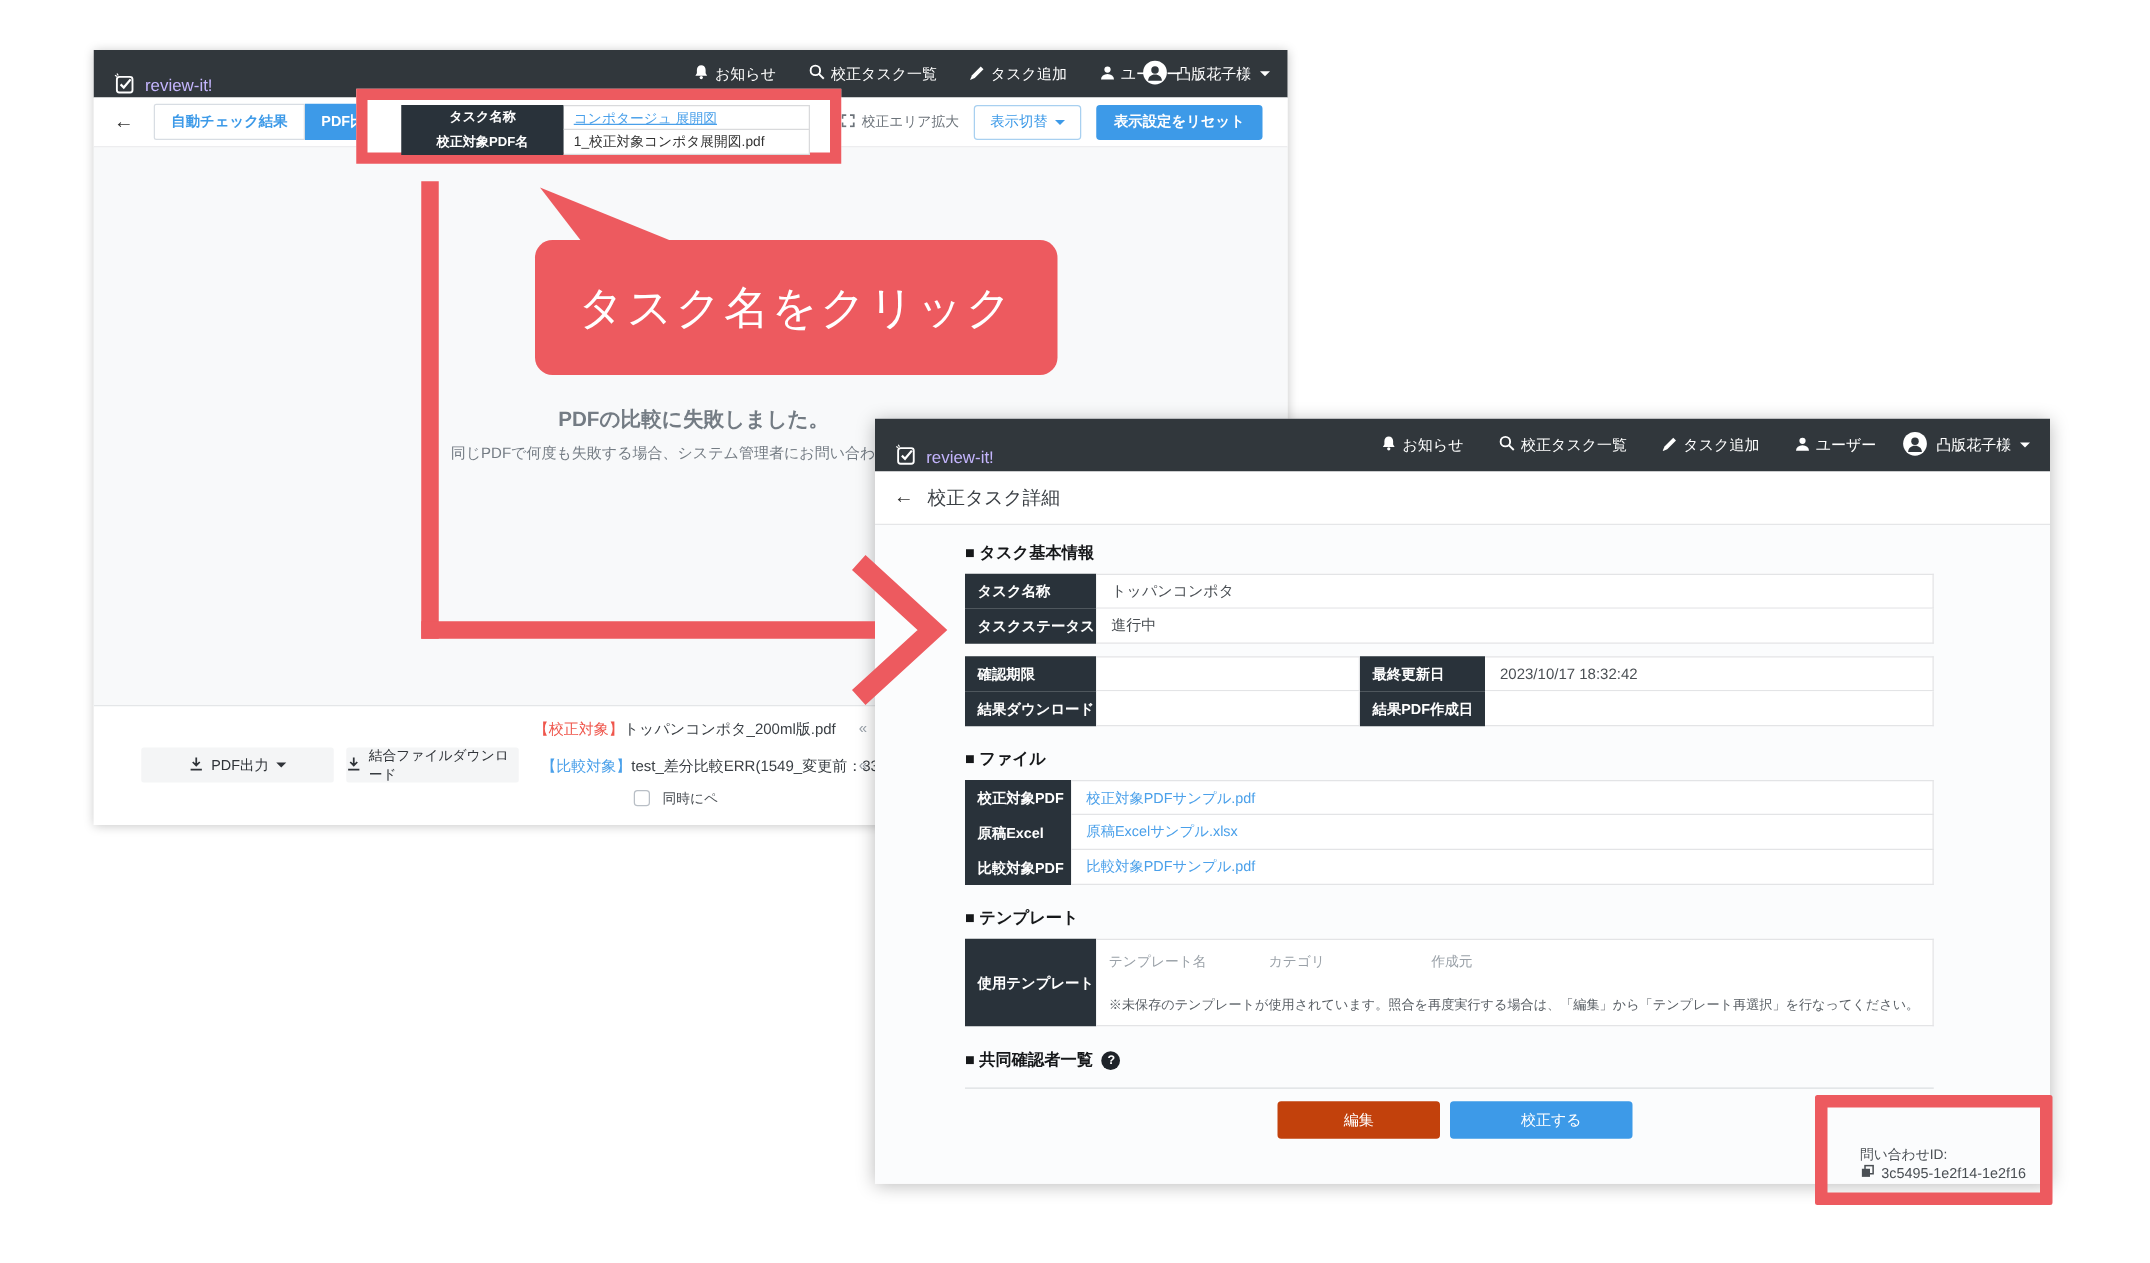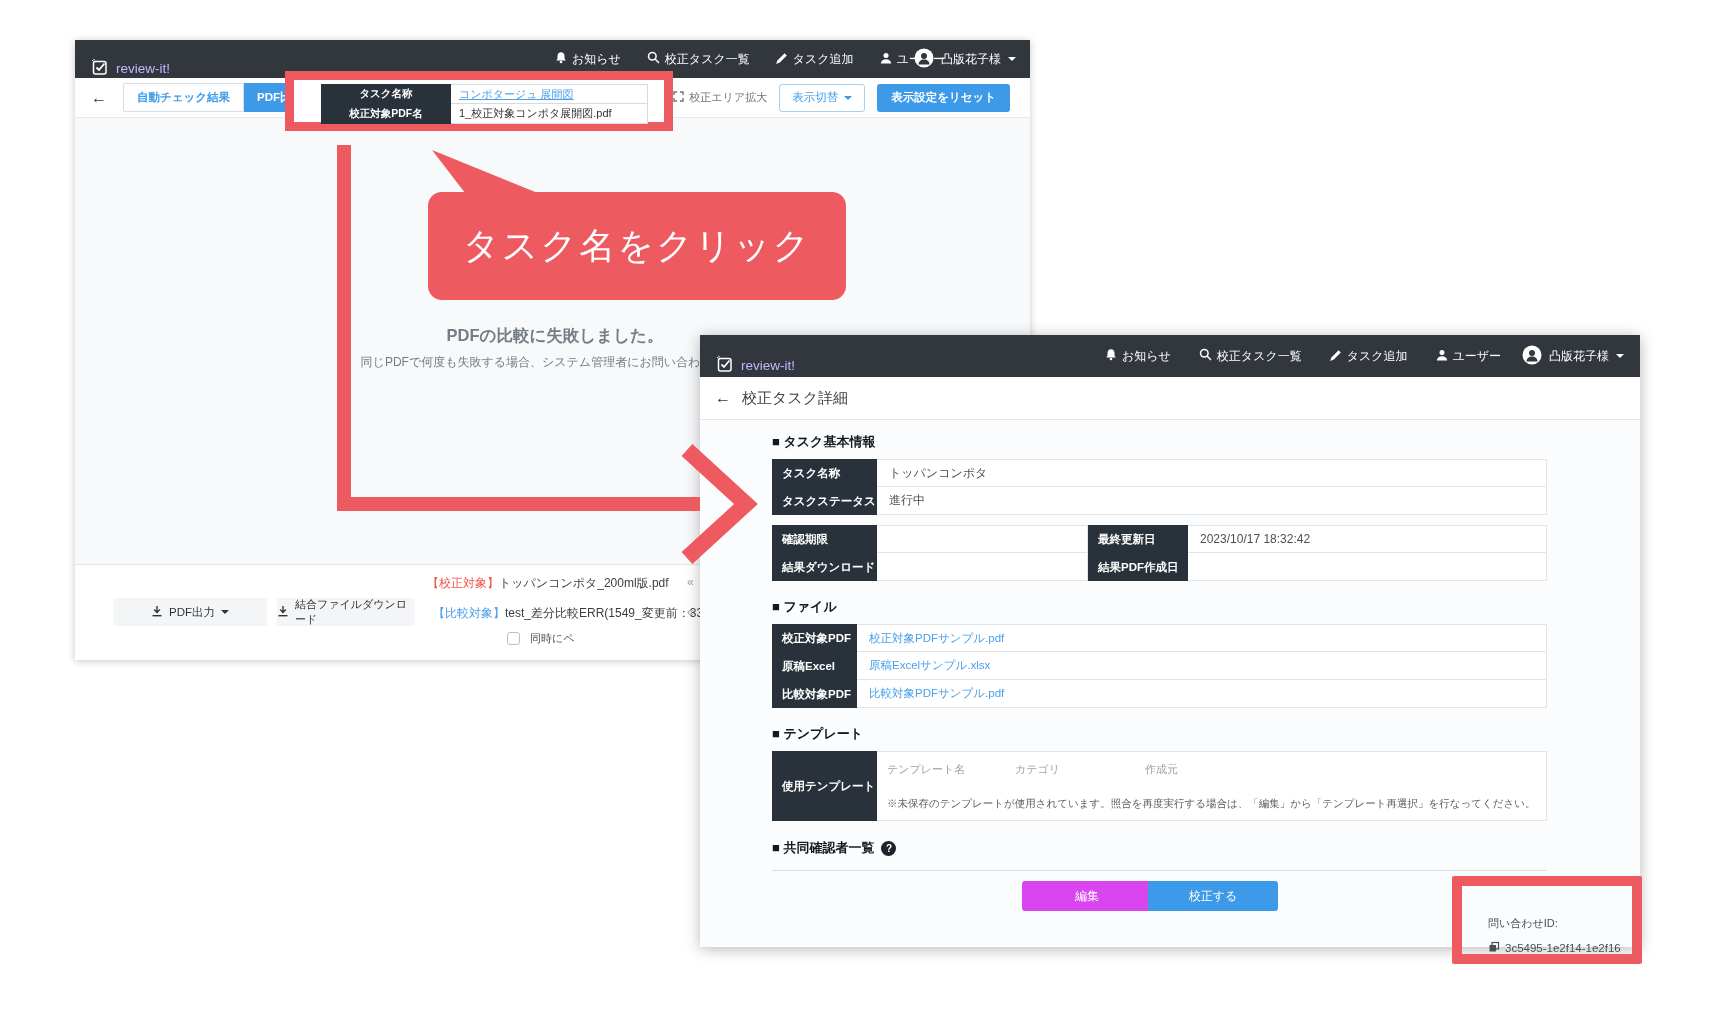--- a/index.html
+++ b/index.html
@@ -76,24 +76,24 @@
   .tpl-val{position:relative;background:#fff;border:1px solid #e3e4e6;border-left:none;}
   .tpl-col{position:absolute;top:10px;font-size:11px;color:#9aa1a8;}
   #tplc1{left:10px;} #tplc2{left:138px;} #tplc3{left:268px;}
   .tpl-note{position:absolute;left:10px;bottom:9px;font-size:10.5px;color:#5a6066;white-space:nowrap;}
   .rev-h{display:flex;align-items:center;gap:7px;margin-top:18px;}
   .rev-h .sec-h{margin:0;}
   .help{width:15px;height:15px;border-radius:50%;background:#1e2329;color:#fff;font-size:10px;font-weight:bold;display:flex;align-items:center;justify-content:center;cursor:pointer;}
   .divider{width:775px;border-top:1px solid #dcdee1;margin-top:13px;}
   .actions{position:relative;width:775px;height:30px;margin-top:10px;}
   .btn-edit,.btn-proof{position:absolute;width:130px;height:30px;color:#fff;font-size:12px;border-radius:3px;display:flex;align-items:center;justify-content:center;cursor:pointer;}
-  .btn-edit{left:250px;background:#d946ef;}
-  .btn-proof{left:376px;background:#3d9ae8;}
+  .btn-edit{left:250px;background:#c2410c;}
+  .btn-proof{left:388px;background:#3d9ae8;padding-left:16px;}
   .inquiry{position:absolute;left:788px;top:581px;font-size:11px;color:#4a4f54;}
-  .inquiry-id{display:flex;align-items:center;gap:5px;margin-top:10px;font-size:11.5px;}
+  .inquiry-id{display:flex;align-items:center;gap:5px;margin-top:0;font-size:11.5px;}
 
   
   .hl-box{position:absolute;left:285px;top:71px;width:388px;height:60px;border:9px solid #ed5a5f;background:#fff;z-index:20;box-sizing:border-box;}
   .popup-tbl{position:absolute;left:27px;top:4px;}
   .popup-row{display:grid;grid-template-columns:130px 197px;height:20px;}
   .plabel{background:#29323a;color:#fff;font-size:10.5px;font-weight:bold;display:flex;align-items:center;justify-content:center;}
   .pval{background:#fff;border:1px solid #d9dadc;border-left:none;display:flex;align-items:center;padding:0 8px;font-size:11px;color:#333;white-space:nowrap;}
   .popup-row+.popup-row .pval{border-top:0;}
   .pval .plink{color:#4aa0ea;text-decoration:underline;font-size:11px;cursor:pointer;}
   .callout{position:absolute;left:428px;top:192px;width:418px;height:108px;background:#ed5a5f;border-radius:14px;z-index:20;display:flex;align-items:center;justify-content:center;color:#fff;font-size:36px;letter-spacing:2px;}

